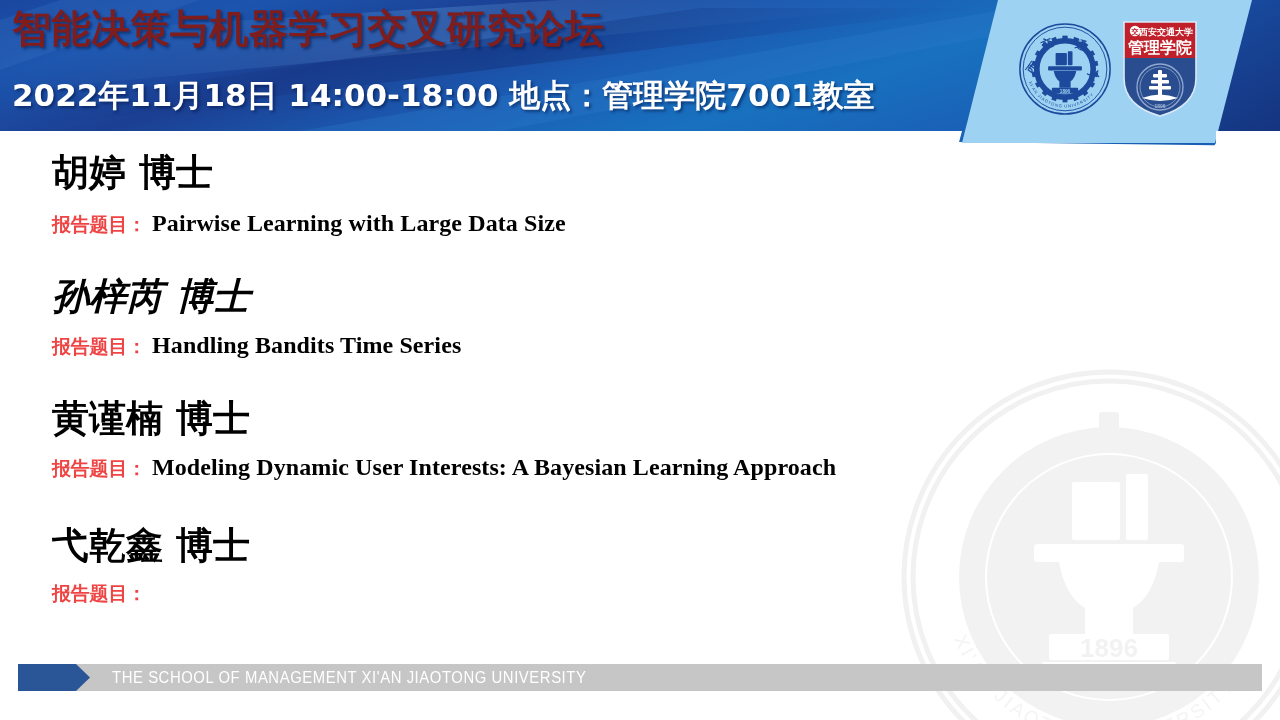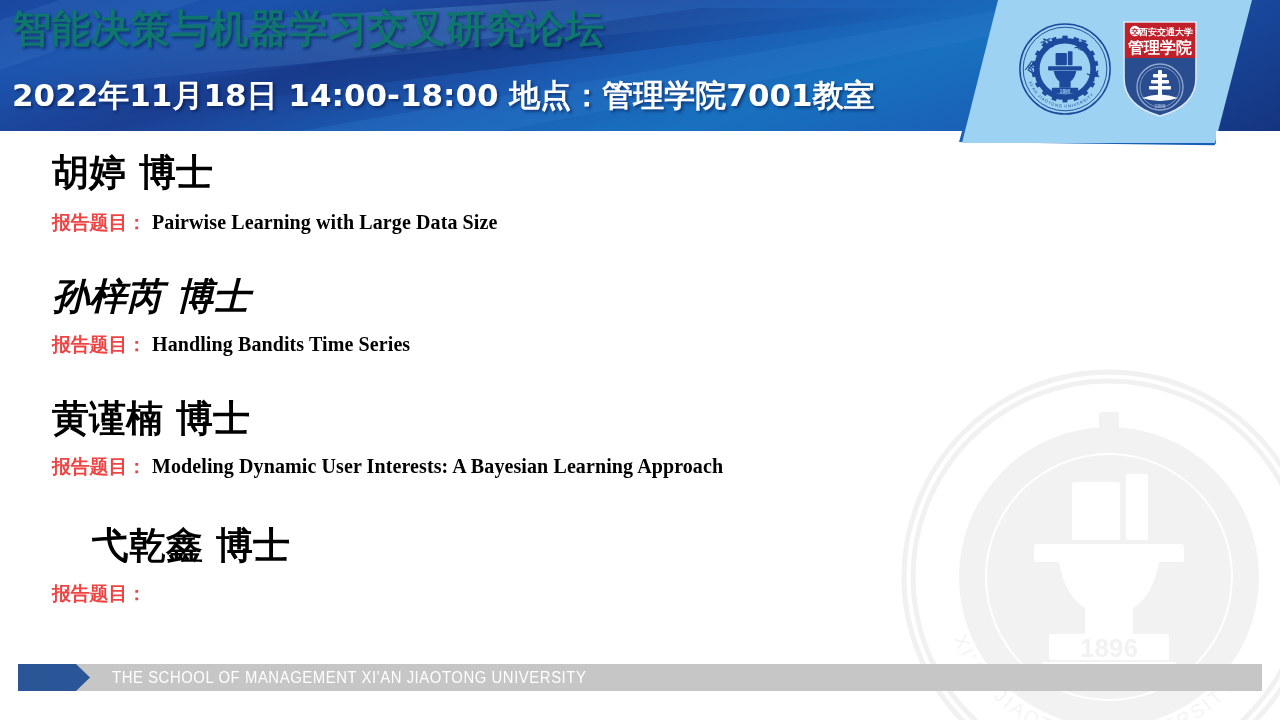--- a/index.html
+++ b/index.html
@@ -45,21 +45,21 @@
     height: 132px;
     z-index: 3;
     pointer-events: none;
   }
   .banner-title {
     position: absolute;
     left: 12px;
     top: 7px;
     font-size: 39px;
     font-weight: bold;
-    color: #0f766e;
+    color: #7f1d1d;
     letter-spacing: 0.5px;
     line-height: 1.15;
     text-shadow: 2px 2px 3px rgba(0,20,70,0.55);
     white-space: nowrap;
     font-family: "DejaVu Sans", "Liberation Sans", sans-serif;
   }
   .banner-subtitle {
     position: absolute;
     left: 12px;
     top: 78px;
@@ -113,21 +113,21 @@
     align-items: baseline;
   }
   .talk-label {
     font-size: 19px;
     font-weight: bold;
     color: #ef4444;
     font-family: "DejaVu Sans", "Liberation Sans", sans-serif;
     letter-spacing: -0.2px;
   }
   .talk-title {
-    font-size: 20px;
+    font-size: 24px;
     font-weight: bold;
     color: #000000;
     font-family: "Liberation Serif", "DejaVu Serif", serif;
     margin-left: 6px;
     letter-spacing: 0.1px;
   }
 
   
   .footer {
     position: absolute;
@@ -381,21 +381,21 @@
 
   <div class="talk-row" style="top:246px;">
     <div class="speaker-name" style="top:2px;">黄谨楠 博士</div>
     <div class="talk-line" style="top:62px;">
       <span class="talk-label">报告题目：</span>
       <span class="talk-title">Modeling Dynamic User Interests: A Bayesian Learning Approach</span>
     </div>
   </div>
 
   <div class="talk-row" style="top:373px;">
-    <div class="speaker-name" style="top:2px;margin-left:40px;">弋乾鑫 博士</div>
+    <div class="speaker-name" style="top:2px;">弋乾鑫 博士</div>
     <div class="talk-line" style="top:62px;">
       <span class="talk-label">报告题目：</span>
     </div>
   </div>
 
 </div>
 
 <div class="footer">
   <div class="footer-bar"></div>
   <svg class="footer-arrow" viewBox="0 0 72 27" preserveAspectRatio="none" aria-hidden="true">

